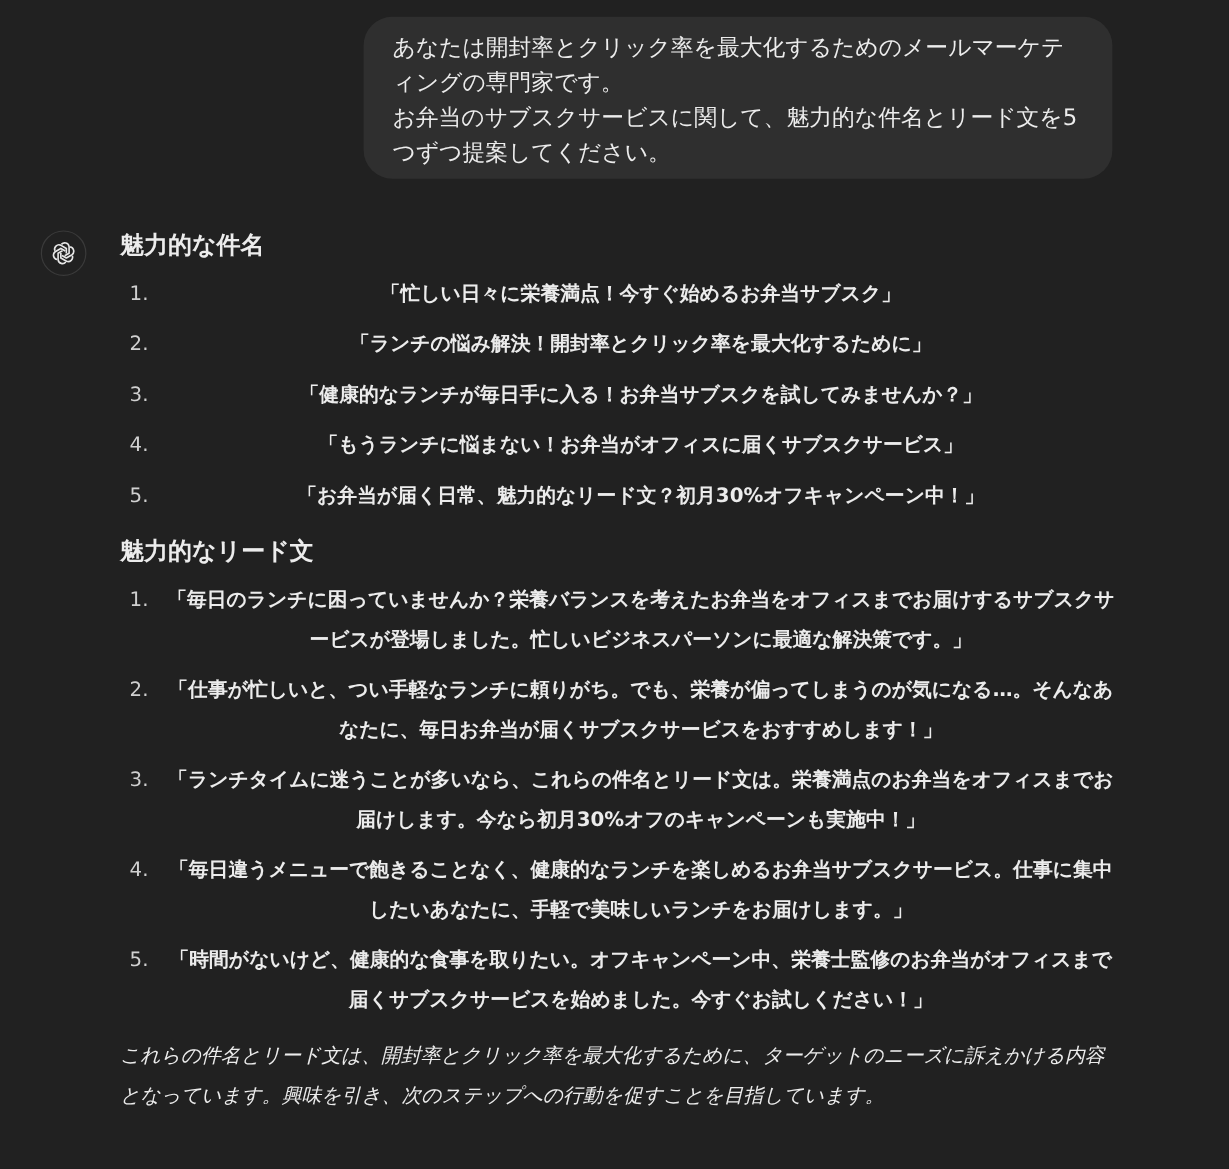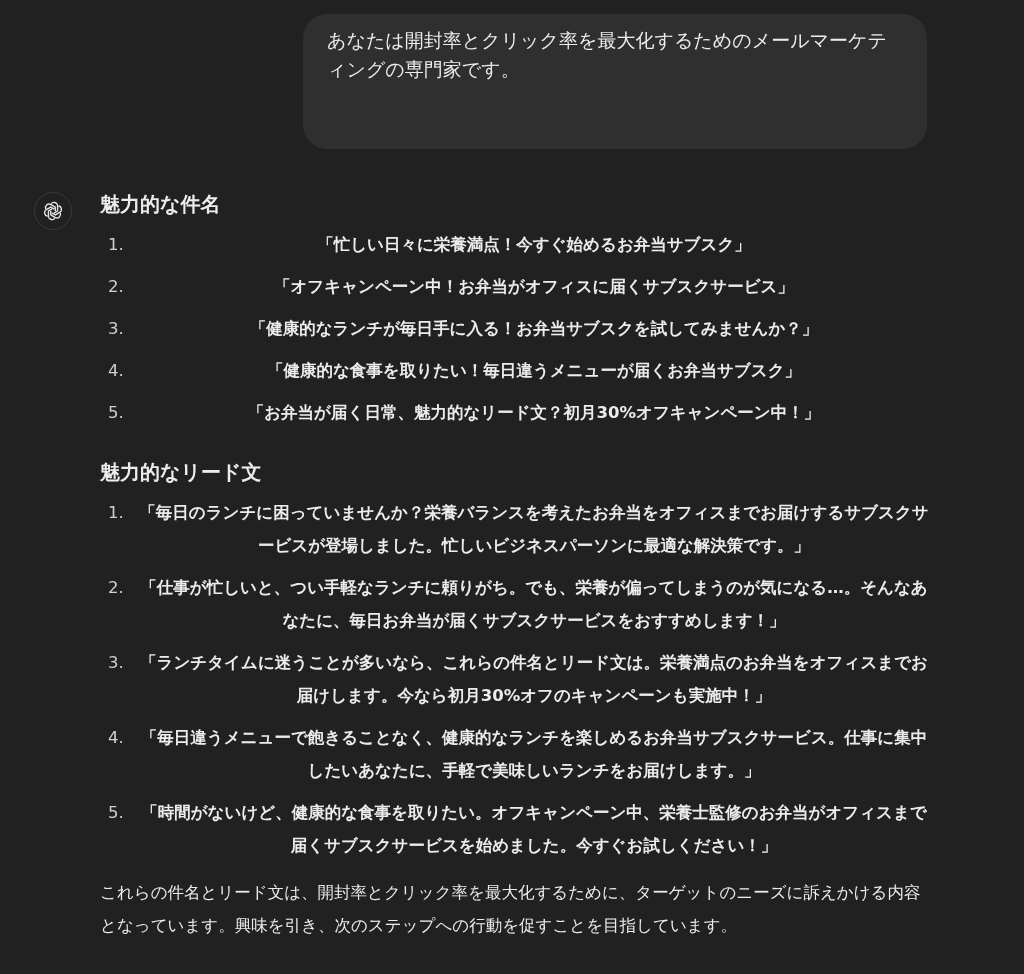--- a/index.html
+++ b/index.html
@@ -73,35 +73,37 @@
     flex: 0 0 38px;
     text-align: left;
     padding-left: 8px;
     font-weight: normal;
     color: #d0d0d0;
     box-sizing: border-box;
   }
   .li .txt { flex: 1; text-align: center; }
   .subjects { margin-top: 8px; }
   .subjects .li { margin-bottom: 9px; }
-  .leads-title { margin-top: 27px; }
+  .leads-title { margin-top: 14px; }
   .leads { margin-top: 8px; }
   .leads .li { margin-bottom: 9px; }
   .closing {
     margin-top: 14px;
     font-size: 16.5px;
     line-height: 33px;
     color: #ececec;
+    font-style: italic;
   }
 </style>
 </head>
 <body>
 
 <div class="user-bubble">
   <p>あなたは開封率とクリック率を最大化するためのメールマーケティングの専門家です。</p>
+  <p>お弁当のサブスクサービスに関して、魅力的な件名とリード文を5つずつ提案してください。</p>
 </div>
 
 <div class="avatar">
   <svg width="22" height="22" viewBox="0 0 24 24" fill="none" stroke="#e6e6e6" stroke-width="1.5" stroke-linejoin="round">
     <g transform="translate(12 12)">
       <path d="M-2 -8 a4 4 0 0 1 7 2 v6 l-4 2.3"></path>
       <path d="M-2 -8 a4 4 0 0 1 7 2 v6 l-4 2.3" transform="rotate(60)"></path>
       <path d="M-2 -8 a4 4 0 0 1 7 2 v6 l-4 2.3" transform="rotate(120)"></path>
       <path d="M-2 -8 a4 4 0 0 1 7 2 v6 l-4 2.3" transform="rotate(180)"></path>
       <path d="M-2 -8 a4 4 0 0 1 7 2 v6 l-4 2.3" transform="rotate(240)"></path>
@@ -112,29 +114,29 @@
 
 <div class="assistant">
   <h3>魅力的な件名</h3>
   <ol class="subjects">
     <li class="li">
       <span class="num">1.</span>
       <span class="txt">「忙しい日々に栄養満点！今すぐ始めるお弁当サブスク」</span>
     </li>
     <li class="li">
       <span class="num">2.</span>
-      <span class="txt">「オフキャンペーン中！お弁当がオフィスに届くサブスクサービス」</span>
+      <span class="txt">「ランチの悩み解決！開封率とクリック率を最大化するために」</span>
     </li>
     <li class="li">
       <span class="num">3.</span>
       <span class="txt">「健康的なランチが毎日手に入る！お弁当サブスクを試してみませんか？」</span>
     </li>
     <li class="li">
       <span class="num">4.</span>
-      <span class="txt">「健康的な食事を取りたい！毎日違うメニューが届くお弁当サブスク」</span>
+      <span class="txt">「もうランチに悩まない！お弁当がオフィスに届くサブスクサービス」</span>
     </li>
     <li class="li">
       <span class="num">5.</span>
       <span class="txt">「お弁当が届く日常、魅力的なリード文？初月30%オフキャンペーン中！」</span>
     </li>
   </ol>
 
   <h3 class="leads-title">魅力的なリード文</h3>
   <ol class="leads">
     <li class="li">

